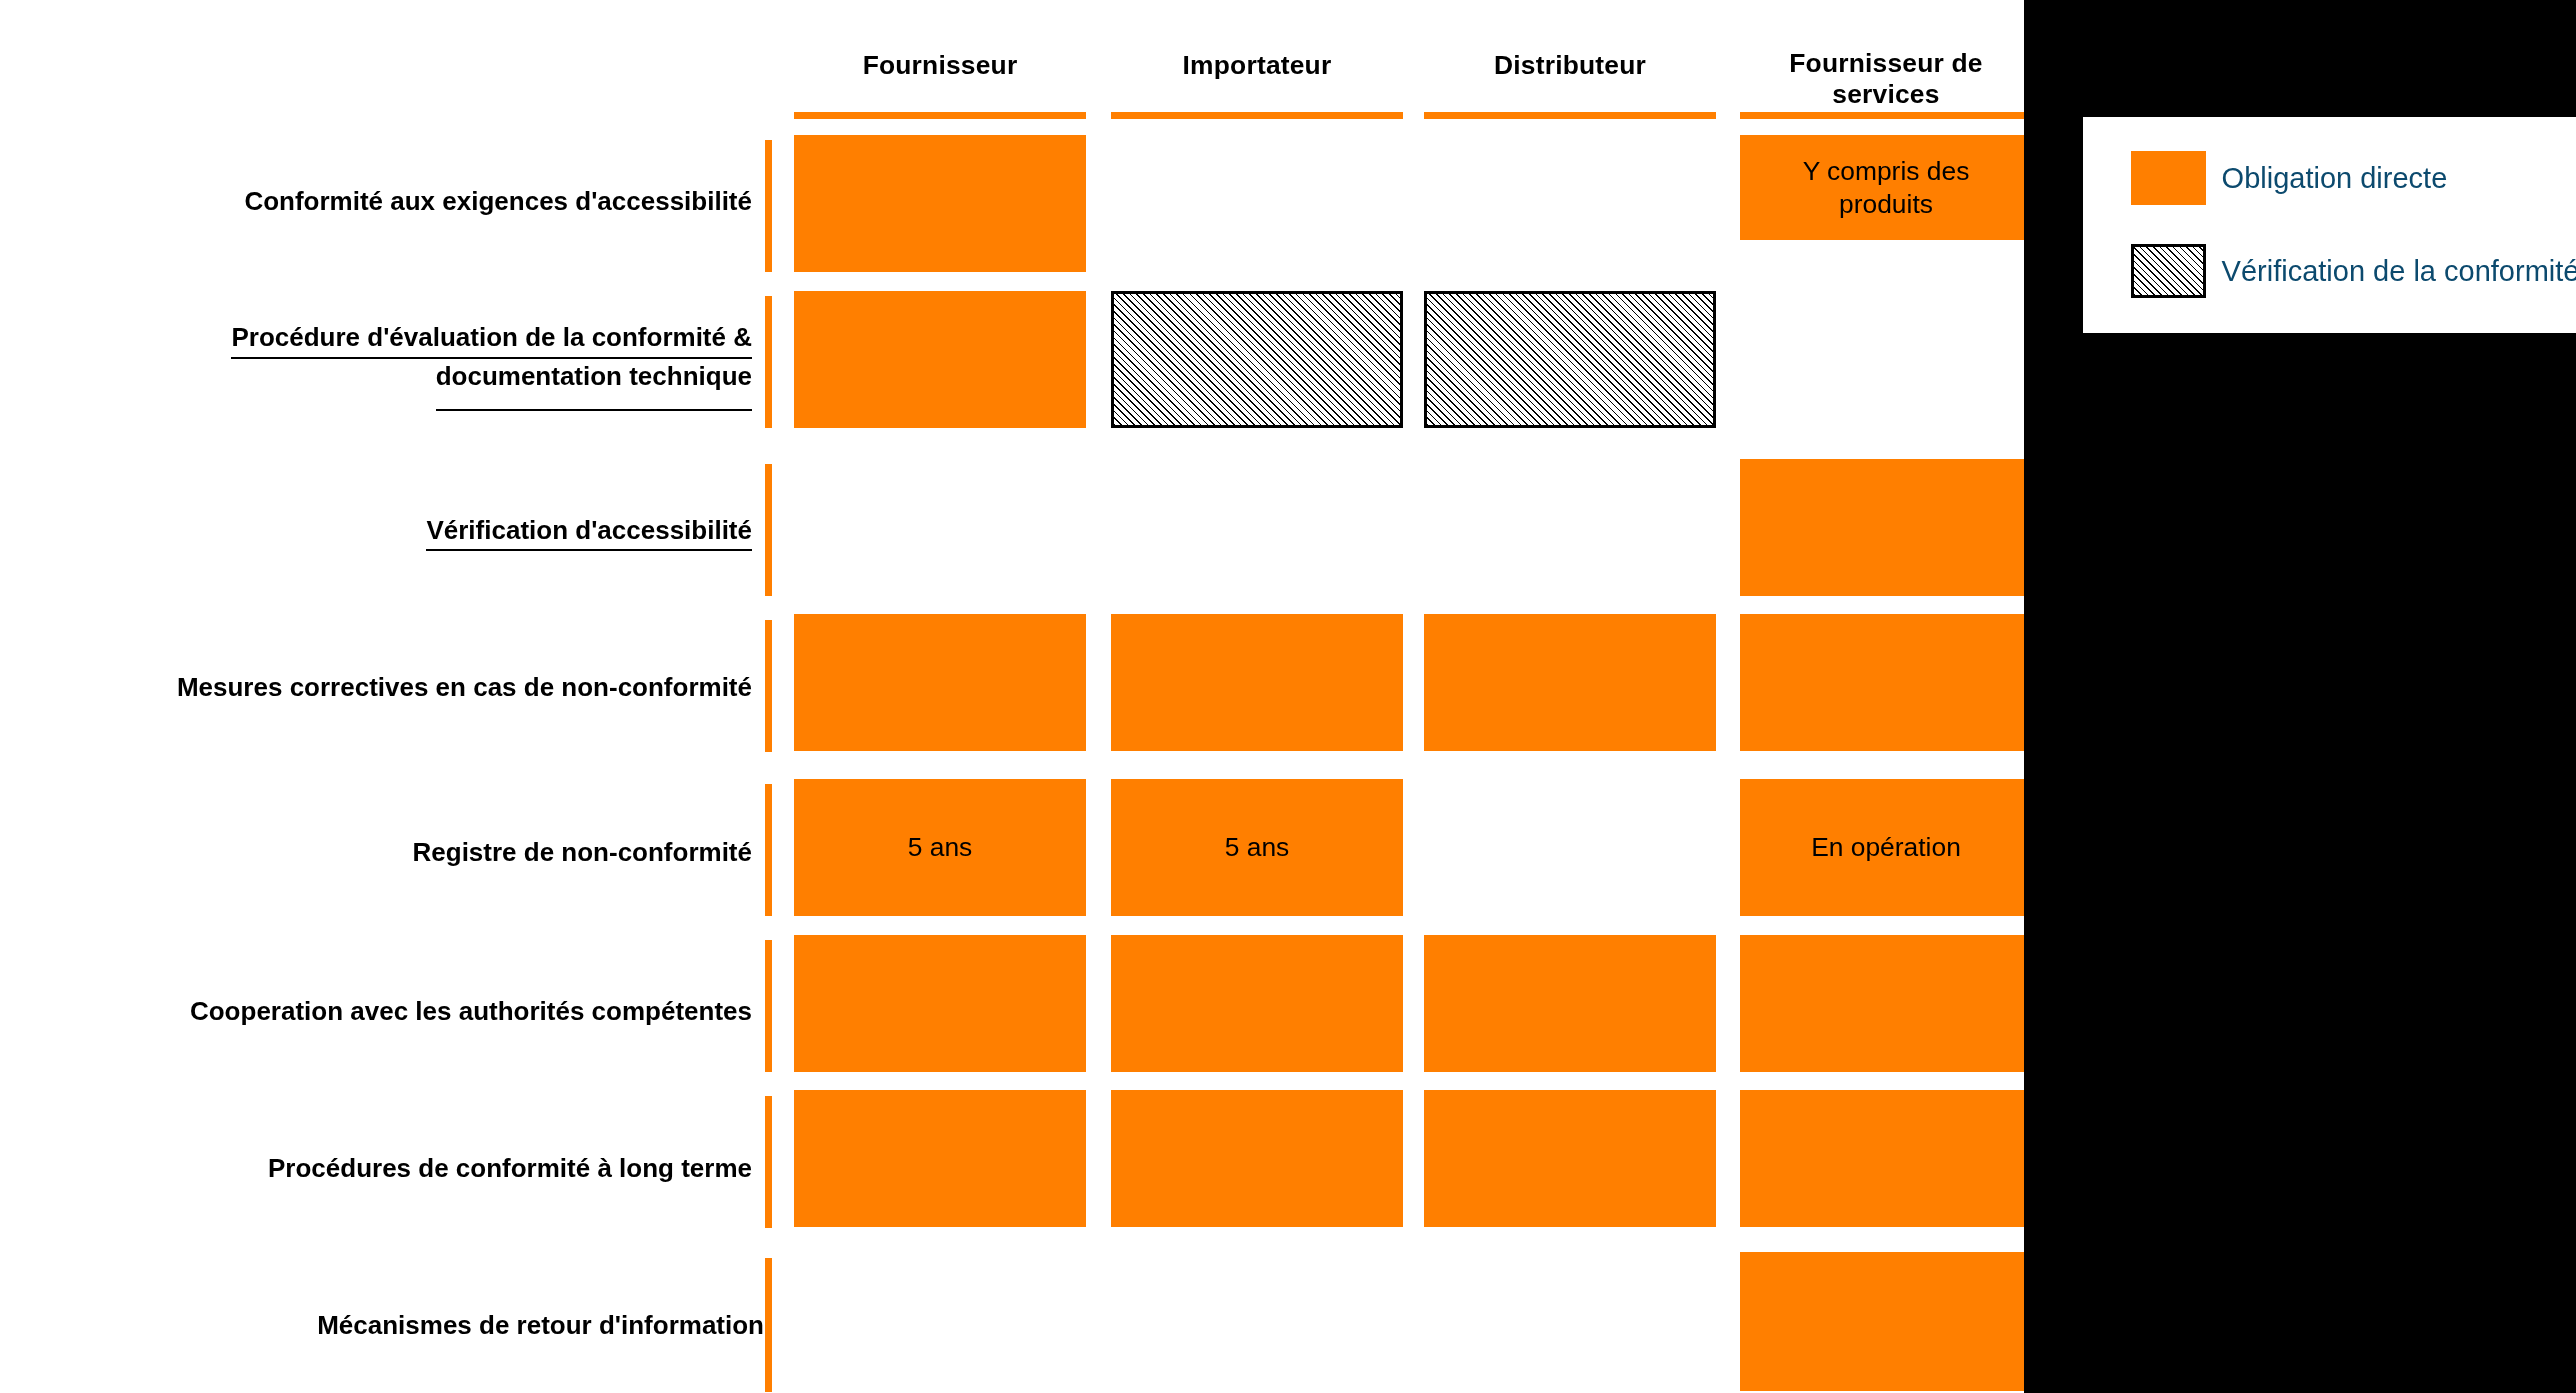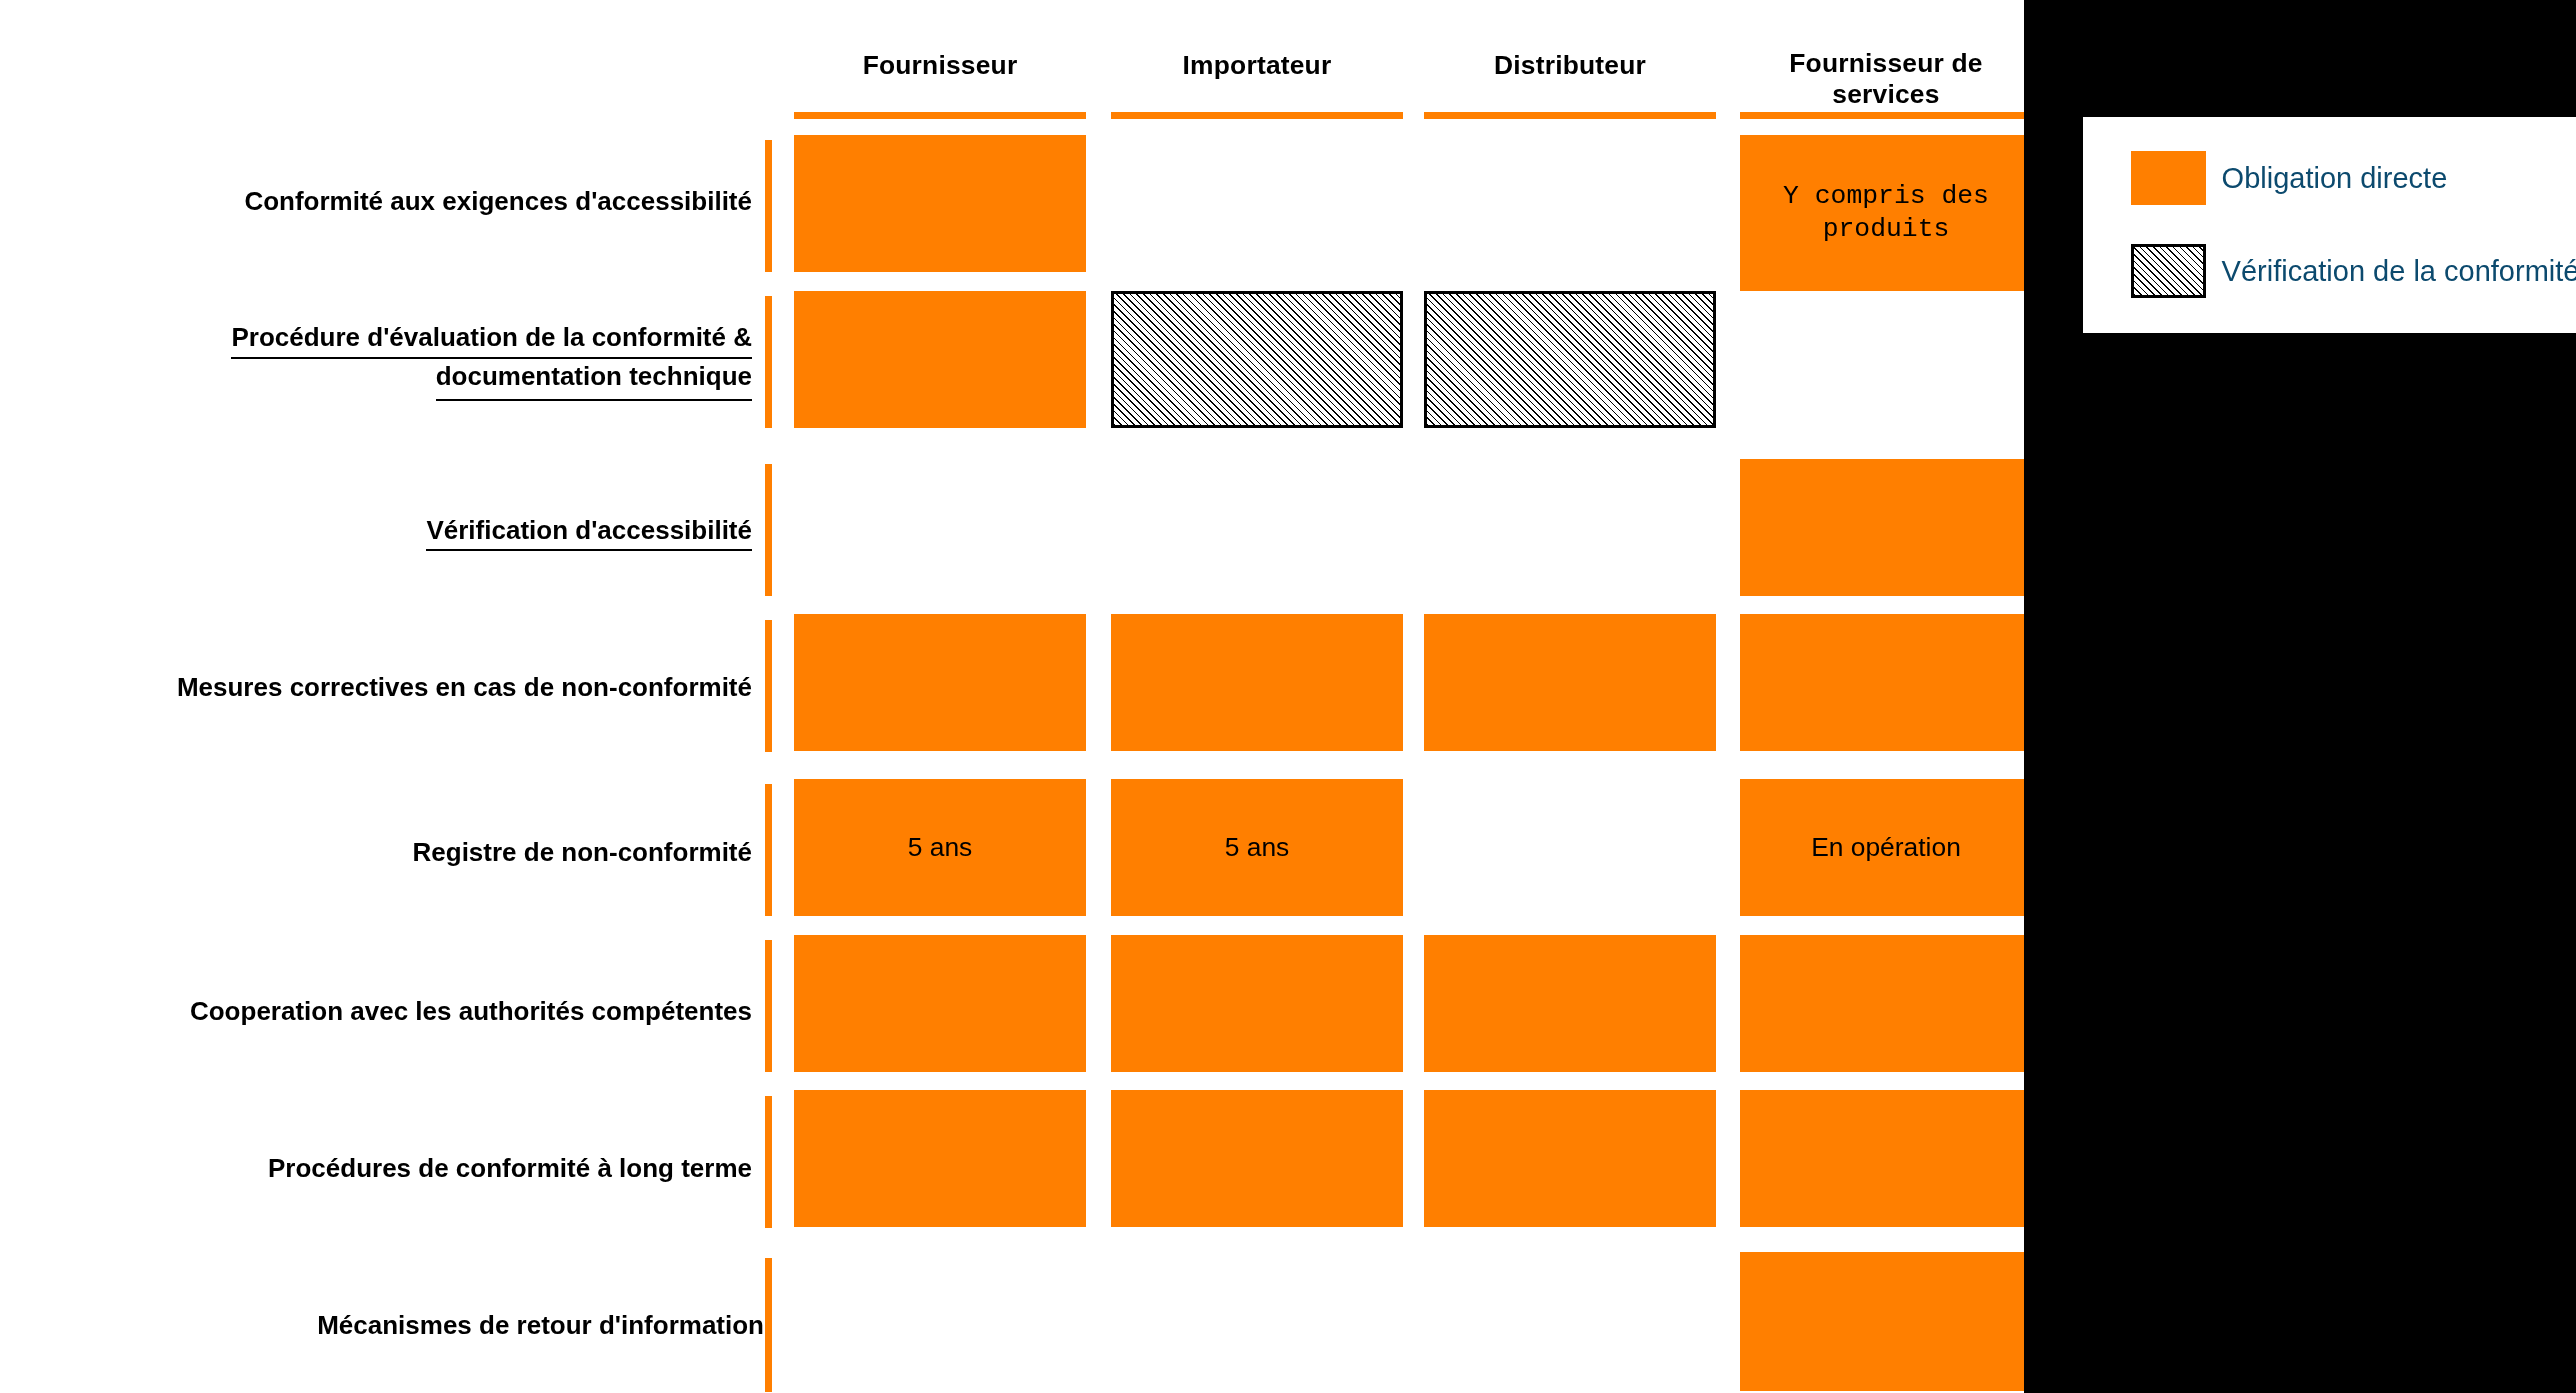--- a/index.html
+++ b/index.html
@@ -167,30 +167,30 @@
     </div>
     <div class="col-rule" style="left:1740px; top:112px; width:292px;"></div>
 
     <div class="row-label" style="left:0; width:752px; top:184px;">
       <span class="t">Conformité aux exigences d'accessibilité</span>
     </div>
     <div class="row-tick" style="left:765px; top:140px; width:7px; height:132px;"></div>
     <div class="cell direct" style="left:794px; top:135px; width:292px; height:137px;">
       <span class="cell-text"></span>
     </div>
-    <div class="cell direct" style="left:1740px; top:135px; width:292px; height:156px;font-family:Liberation Mono, monospace;">
+    <div class="cell direct" style="left:1740px; top:135px; width:292px; height:105px;">
       <span class="cell-text">
           <div>Y compris des</div>
           <div>produits</div>
         </span>
     </div>
 
     <div class="row-label underlined" style="left:0; width:752px; top:320px; line-height:1.38;">
         <div><span style="border-bottom: 2.3px solid rgb(0, 0, 0); padding-bottom: 1.6px; display: inline-block;">Procédure d'évaluation de la conformité &amp;</span></div>
-        <div><span style="border-bottom: 2.3px solid rgb(0, 0, 0); padding-bottom: 4px; display: inline-block;">documentation technique</span></div>
+        <div><span style="border-bottom: 2.3px solid rgb(0, 0, 0); padding-bottom: 14px; display: inline-block;">documentation technique</span></div>
       </div>
     <div class="row-tick" style="left:765px; top:296px; width:7px; height:132px;"></div>
     <div class="cell direct" style="left:794px; top:291px; width:292px; height:137px;">
       <span class="cell-text"></span>
     </div>
     <div class="cell hatched" style="left:1111px; top:291px; width:292px; height:137px;">
       <span class="cell-text"></span>
     </div>
     <div class="cell hatched" style="left:1424px; top:291px; width:292px; height:137px;">
       <span class="cell-text"></span>

